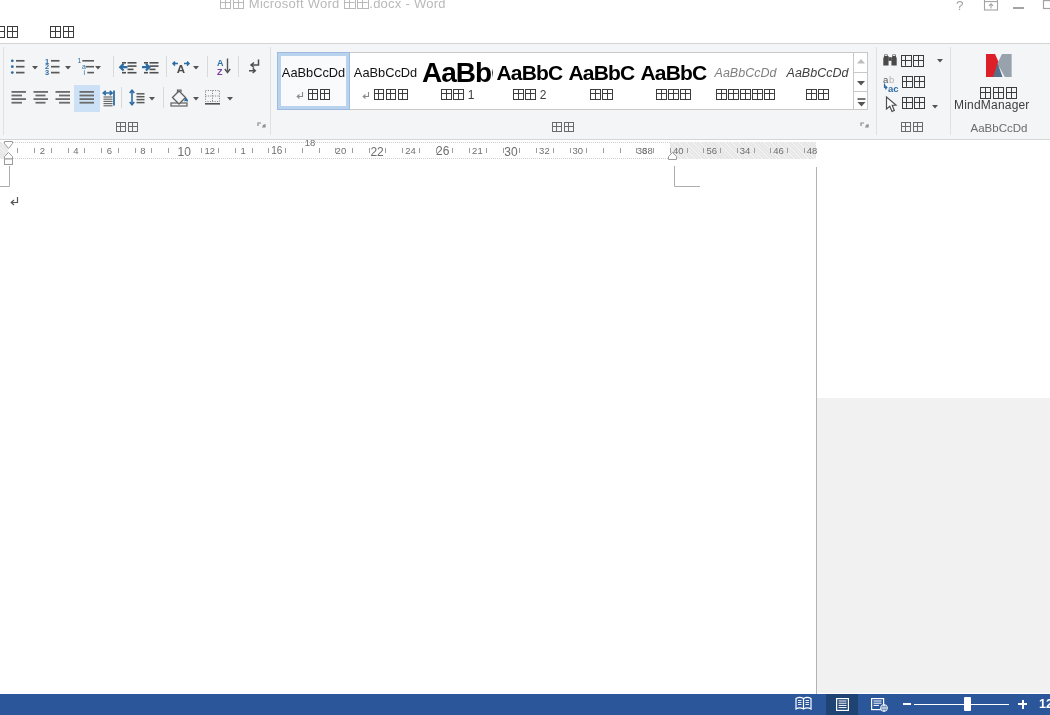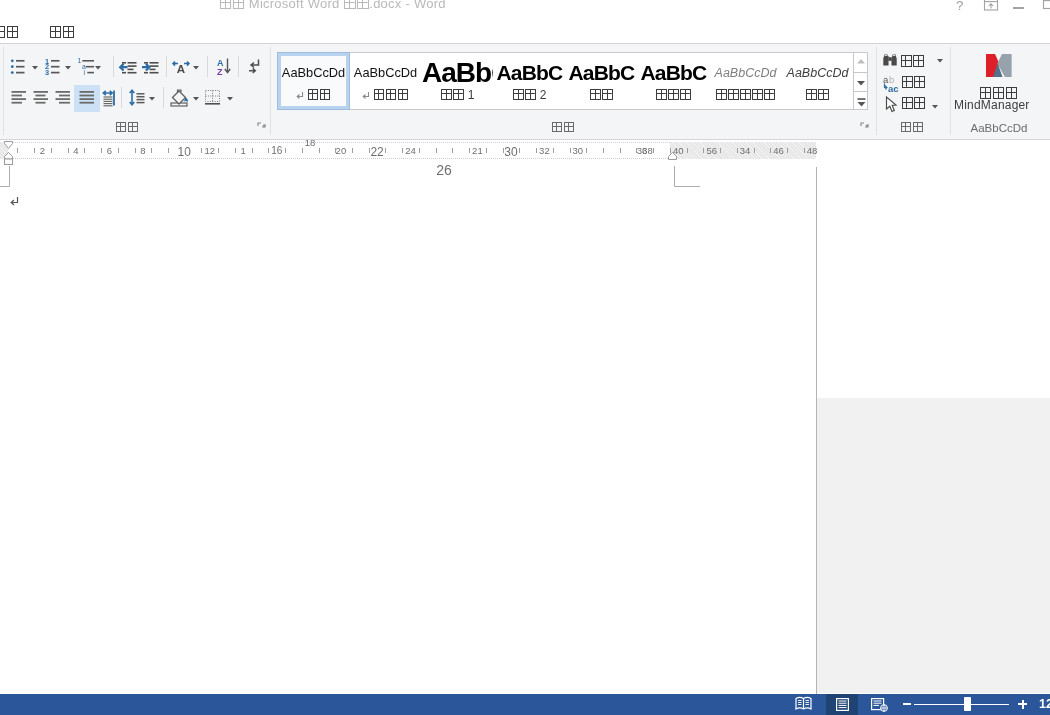--- a/index.html
+++ b/index.html
@@ -305,21 +305,21 @@
 <div class="a" style="left:101.4px;top:144.5px;width:16px;text-align:center;font-size:9.5px;color:#6e6e6e">6</div>
 <div class="a" style="left:134.8px;top:144.5px;width:16px;text-align:center;font-size:9.5px;color:#6e6e6e">8</div>
 <div class="a" style="left:168.3px;top:144.5px;width:32px;text-align:center;font-size:12px;color:#6e6e6e">10</div>
 <div class="a" style="left:201.8px;top:144.5px;width:16px;text-align:center;font-size:9.5px;color:#6e6e6e">12</div>
 <div class="a" style="left:235.2px;top:144.5px;width:16px;text-align:center;font-size:9.5px;color:#6e6e6e">1</div>
 <div class="a" style="left:268.7px;top:144.5px;width:16px;text-align:center;font-size:10px;color:#6e6e6e">16</div>
 <div class="a" style="left:302.1px;top:137px;width:16px;text-align:center;font-size:9.5px;color:#6e6e6e">18</div>
 <div class="a" style="left:335.6px;top:144.5px;width:16px;text-align:left;font-size:9.5px;color:#6e6e6e">20</div>
 <div class="a" style="left:369.1px;top:144.5px;width:16px;text-align:center;font-size:12px;color:#6e6e6e">22</div>
 <div class="a" style="left:402.5px;top:144.5px;width:16px;text-align:center;font-size:9.5px;color:#6e6e6e">24</div>
-<div class="a" style="left:436.0px;top:162px;width:16px;text-align:center;font-size:14px;color:#6e6e6e">26</div>
+<div class="a" style="left:436.0px;top:144px;width:16px;text-align:left;font-size:12px;color:#6e6e6e">26</div>
 <div class="a" style="left:469.4px;top:144.5px;width:16px;text-align:center;font-size:9.5px;color:#6e6e6e">21</div>
 <div class="a" style="left:502.9px;top:144.5px;width:16px;text-align:center;font-size:12px;color:#6e6e6e">30</div>
 <div class="a" style="left:536.4px;top:144.5px;width:16px;text-align:center;font-size:9.5px;color:#6e6e6e">32</div>
 <div class="a" style="left:569.8px;top:144.5px;width:16px;text-align:center;font-size:9.5px;color:#6e6e6e">30</div>
 <div class="a" style="left:634px;top:144.5px;width:16px;text-align:center;font-size:9.5px;color:#6e6e6e">36</div>
 <div class="a" style="left:636.7px;top:144.5px;width:16px;text-align:right;font-size:9.5px;color:#6e6e6e">38</div>
 <div class="a" style="left:670.2px;top:144.5px;width:16px;text-align:center;font-size:9.5px;color:#6e6e6e">40</div>
 <div class="a" style="left:703.7px;top:144.5px;width:16px;text-align:center;font-size:9.5px;color:#6e6e6e">56</div>
 <div class="a" style="left:737.1px;top:144.5px;width:16px;text-align:center;font-size:9.5px;color:#6e6e6e">34</div>
 <div class="a" style="left:770.6px;top:144.5px;width:16px;text-align:center;font-size:9.5px;color:#6e6e6e">46</div>

